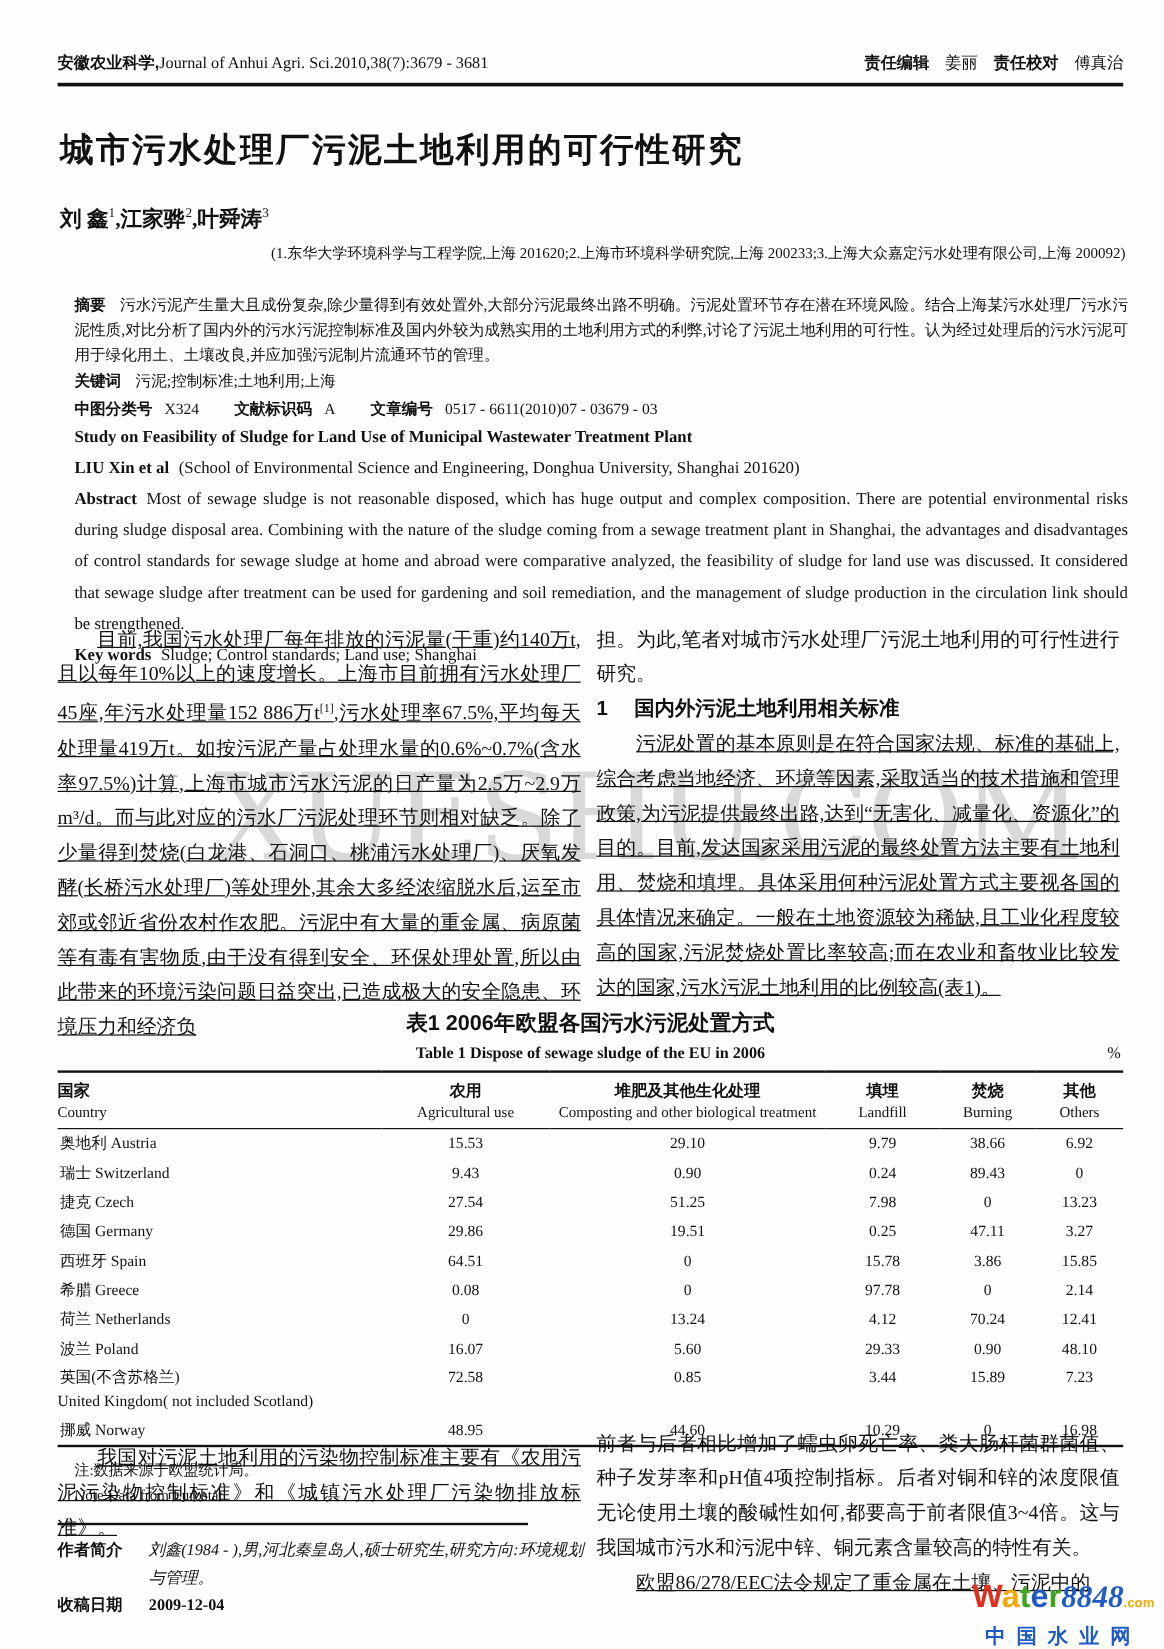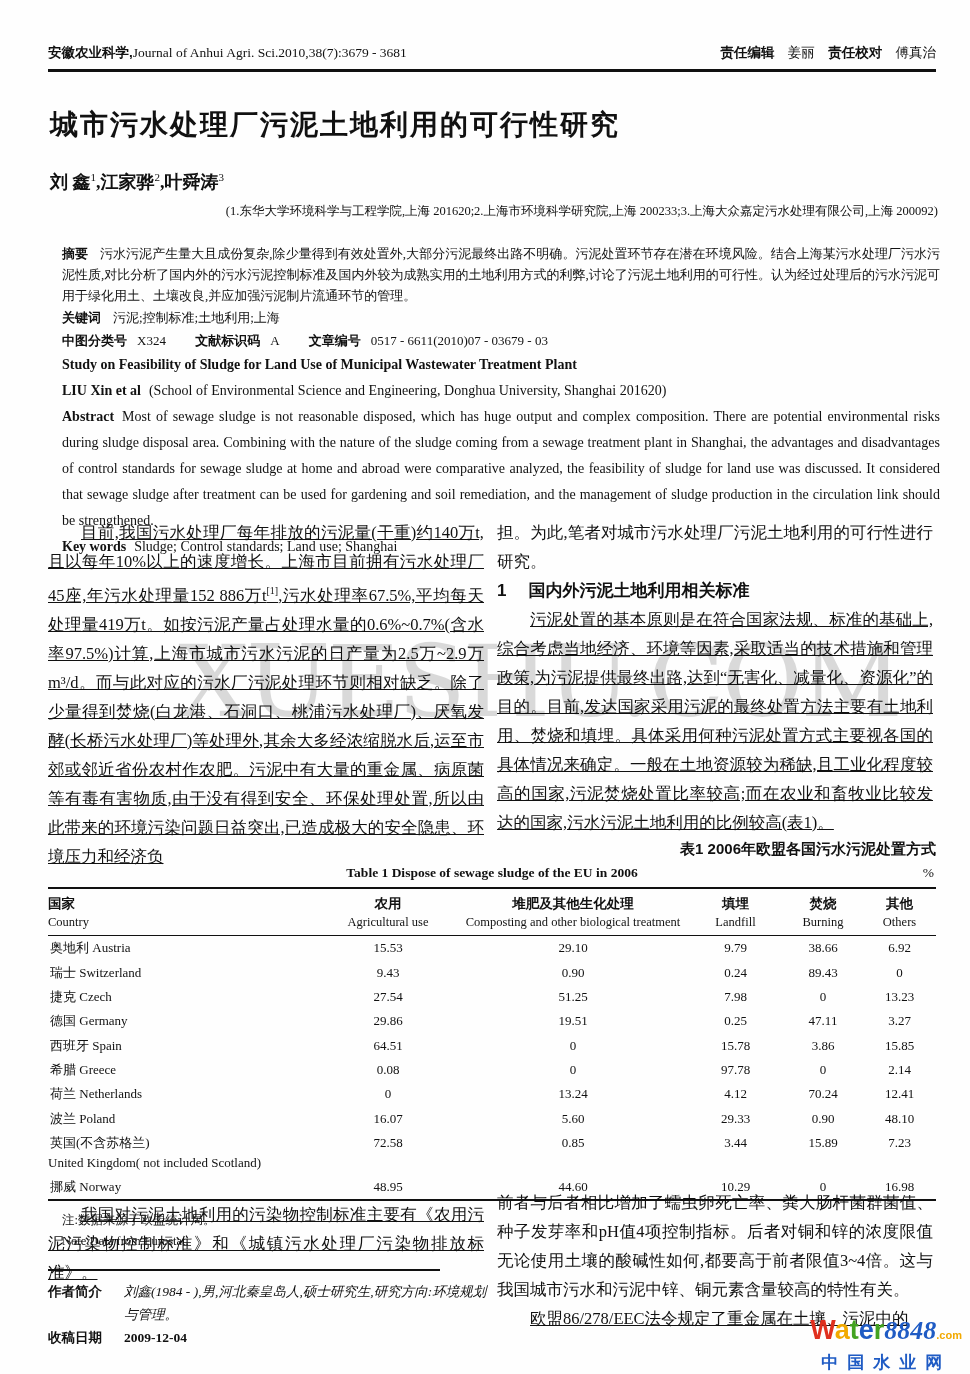--- a/index.html
+++ b/index.html
@@ -43,21 +43,21 @@
   .col { width:436px; font-size:16.5px; line-height:29px; text-align:justify; }
   .lcol-top { top:518px; left:48px; }
   .rcol-top { top:518px; left:497px; }
   .indent { text-indent:2em;text-decoration:underline; }
   .sec-h { font-family:"Liberation Sans","DejaVu Sans",sans-serif; font-weight:bold; font-size:17px; }
   .sec-h .n { margin-right:22px; }
   sup.ref { font-size:10px; }
 
   
   .tbl-wrap { top:840px; left:48px; width:888px; }
-  .tbl-title-zh { text-align:right; font-weight:bold; font-size:15px;
+  .tbl-title-zh { text-align:center; font-weight:bold; font-size:18px;
                   font-family:"Liberation Sans","DejaVu Sans",sans-serif; }
   .tbl-title-en { position:relative; text-align:center; font-weight:bold; font-size:13.5px; margin-top:6px; }
   .tbl-title-en .unit { position:absolute; right:2px; top:0; font-weight:normal; }
   table { width:888px; border-collapse:collapse; margin-top:6px;
           border-top:2.5px solid #111; border-bottom:2.5px solid #111; }
   table { font-size:13px; }
   thead tr.zh th { font-size:13.5px; font-weight:bold; font-family:"Liberation Sans","DejaVu Sans",sans-serif;
                    padding:6px 0 0 0; }
   thead tr.en th { font-weight:normal; font-size:12.5px; padding:2px 0 5px 0; border-bottom:1.5px solid #111; }
   th.lft, td.lft { text-align:left; padding-left:2px; }

